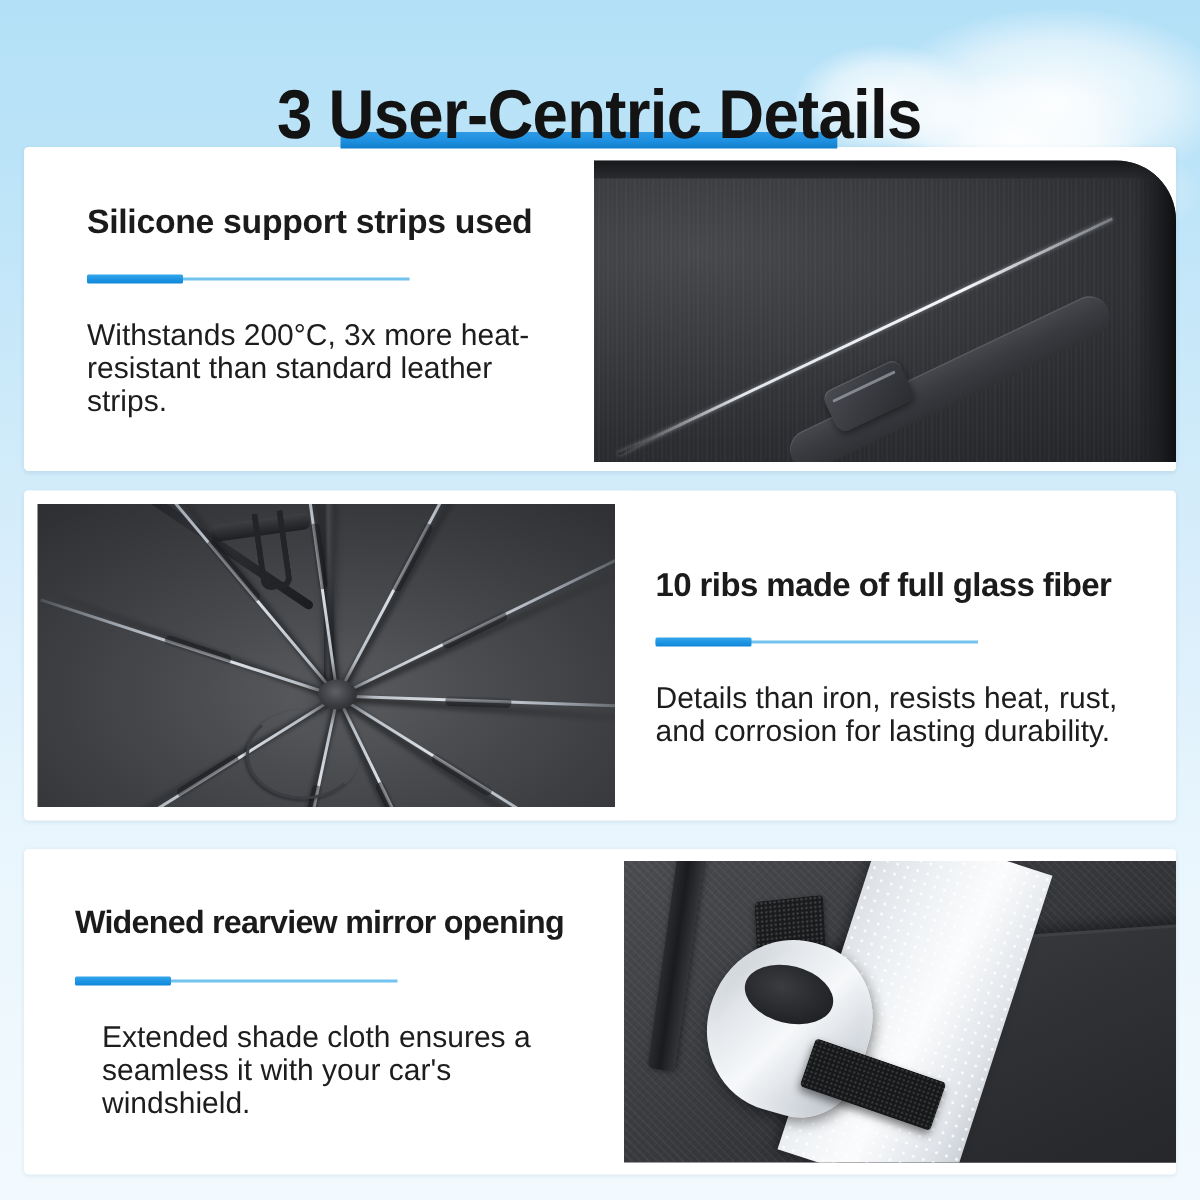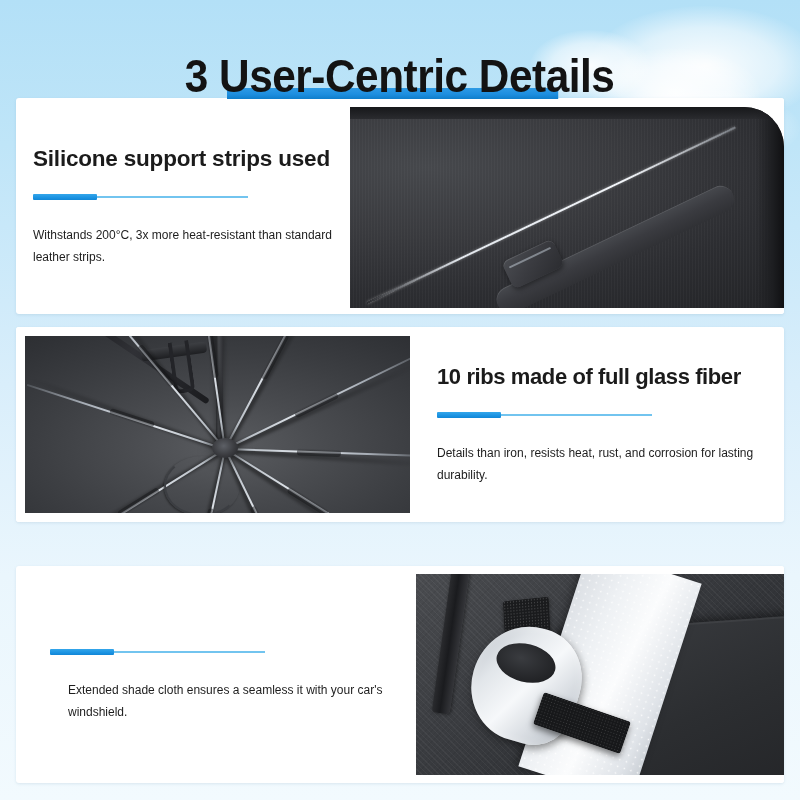--- a/index.html
+++ b/index.html
@@ -69,32 +69,32 @@
     position: absolute;
     left: 16px;
     width: 768px;
     background: #ffffff;
     border-radius: 3px;
     box-shadow: 0 1px 3px rgba(90,130,160,0.16);
     overflow: hidden;
     display: flex;
   }
   #card-1 { top: 98px;  height: 216px; }
-  #card-2 { top: 327px; height: 195px; }
+  #card-2 { top: 327px; height: 220px; }
   #card-3 { top: 566px; height: 217px; }
 
   .card-text {
     position: relative;
     box-sizing: border-box;
     padding: 0 10px 0 34px;
     display: flex;
     flex-direction: column;
     justify-content: center;
   }
-  #card-1 .card-text { width: 334px; padding-left: 17px; }
+  #card-1 .card-text { width: 380px; padding-left: 42px; }
   #card-2 .card-text { width: 365px; padding-left: 18px; order: 2; }
   #card-3 .card-text { width: 392px; padding-left: 34px; }
 
   .card-heading {
     font-size: 22.5px;
     line-height: 27px;
     font-weight: 700;
     color: #1b1b1b;
     letter-spacing: -0.2px;
     white-space: nowrap;
@@ -121,21 +121,21 @@
     position: absolute;
     left: 0;
     top: 0;
     width: 64px;
     height: 6px;
     border-radius: 1px;
     background: linear-gradient(to bottom, #34a6ea 0%, #1b93e2 60%, #1186d6 100%);
   }
 
   .card-body {
-    font-size: 12px;
+    font-size: 20px;
     line-height: 22px;
     color: #1d1d1d;
     margin: 0;
     max-width: 330px;
   }
   #card-2 .card-body { max-width: 340px; }
   #card-3 .card-body { max-width: 350px; margin-left: 18px; }
 
   
   .card-photo {
@@ -462,20 +462,21 @@
     <div class="divider">
       <span class="divider-thin"></span>
       <span class="divider-thick"></span>
     </div>
     <p class="card-body">Details than iron, resists heat, rust, and corrosion for lasting durability.</p>
   </div>
 </div>
 
 <div class="card" id="card-3">
   <div class="card-text">
+    <h2 class="card-heading">Widened rearview mirror opening</h2>
     <div class="divider">
       <span class="divider-thin"></span>
       <span class="divider-thick"></span>
     </div>
     <p class="card-body">Extended shade cloth ensures a seamless it with your car's windshield.</p>
   </div>
   <div class="card-photo" id="photo-3">
     <div class="photo-inner">
       <div class="tex"></div>
       <div class="seam-left"></div>

